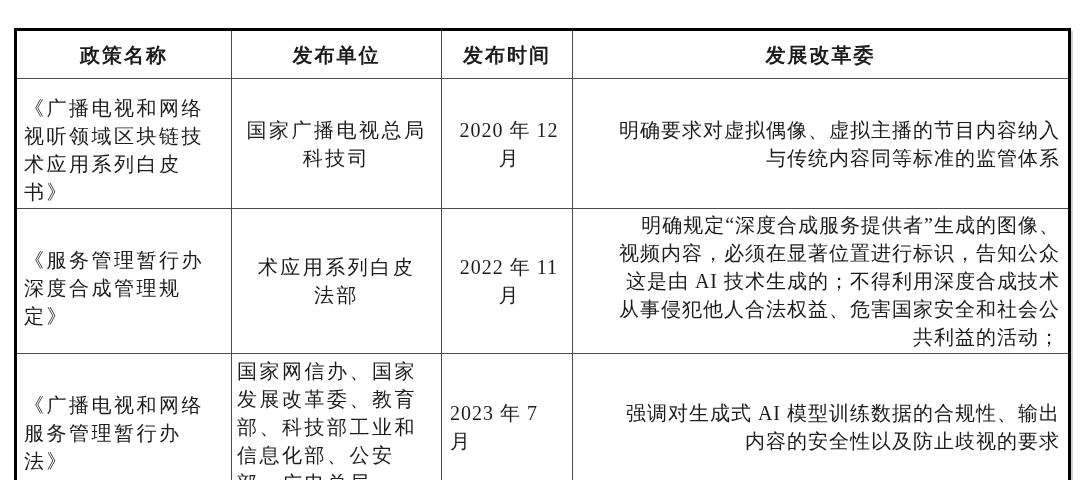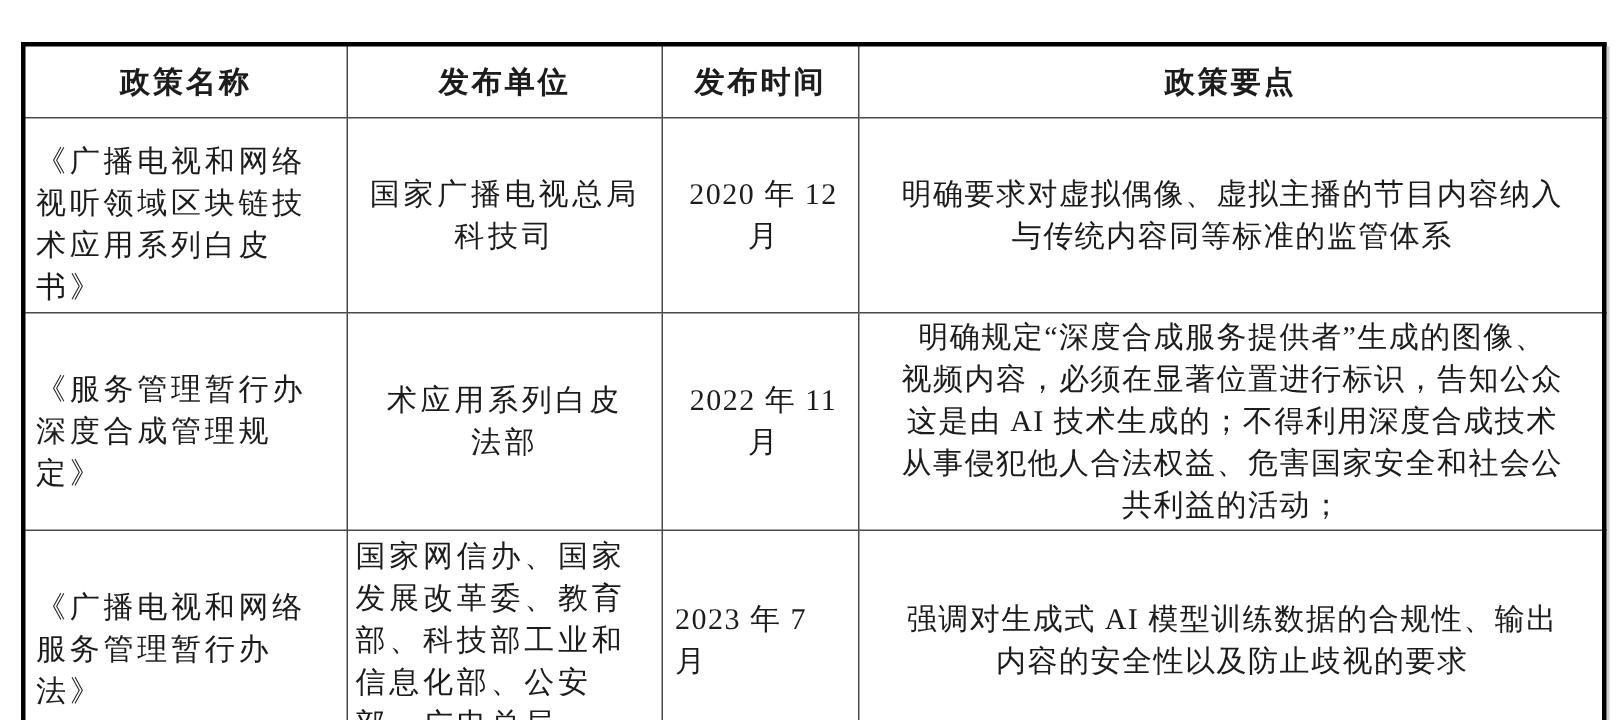--- a/index.html
+++ b/index.html
@@ -55,21 +55,21 @@
   .cell-unit {
     padding: 2px 5px;
     letter-spacing: 2.5px;
     margin-top: 36px;
   }
   .cell-time {
     padding: 2px 4px 2px 8px;
     letter-spacing: 1px;
   }
   .cell-points {
-    text-align: center;
+    text-align: right;
     padding: 2px 8px 2px 10px;
     letter-spacing: 1px;
   }
   .center { text-align: center; }
   .left   { text-align: left; }
 </style>
 </head>
 <body>
 
 <table class="doc-table">
@@ -77,21 +77,21 @@
     <col class="w-name">
     <col class="w-unit">
     <col class="w-time">
     <col class="w-points">
   </colgroup>
   <thead>
     <tr class="row-head">
       <th>政策名称</th>
       <th>发布单位</th>
       <th>发布时间</th>
-      <th>政策要点</th>
+      <th>发展改革委</th>
     </tr>
   </thead>
   <tbody>
     <tr class="row-1">
       <td class="cell-name">《广播电视和网络
 视听领域区块链技
 术应用系列白皮
 书》</td>
       <td class="cell-unit center">国家广播电视总局
 科技司</td>

